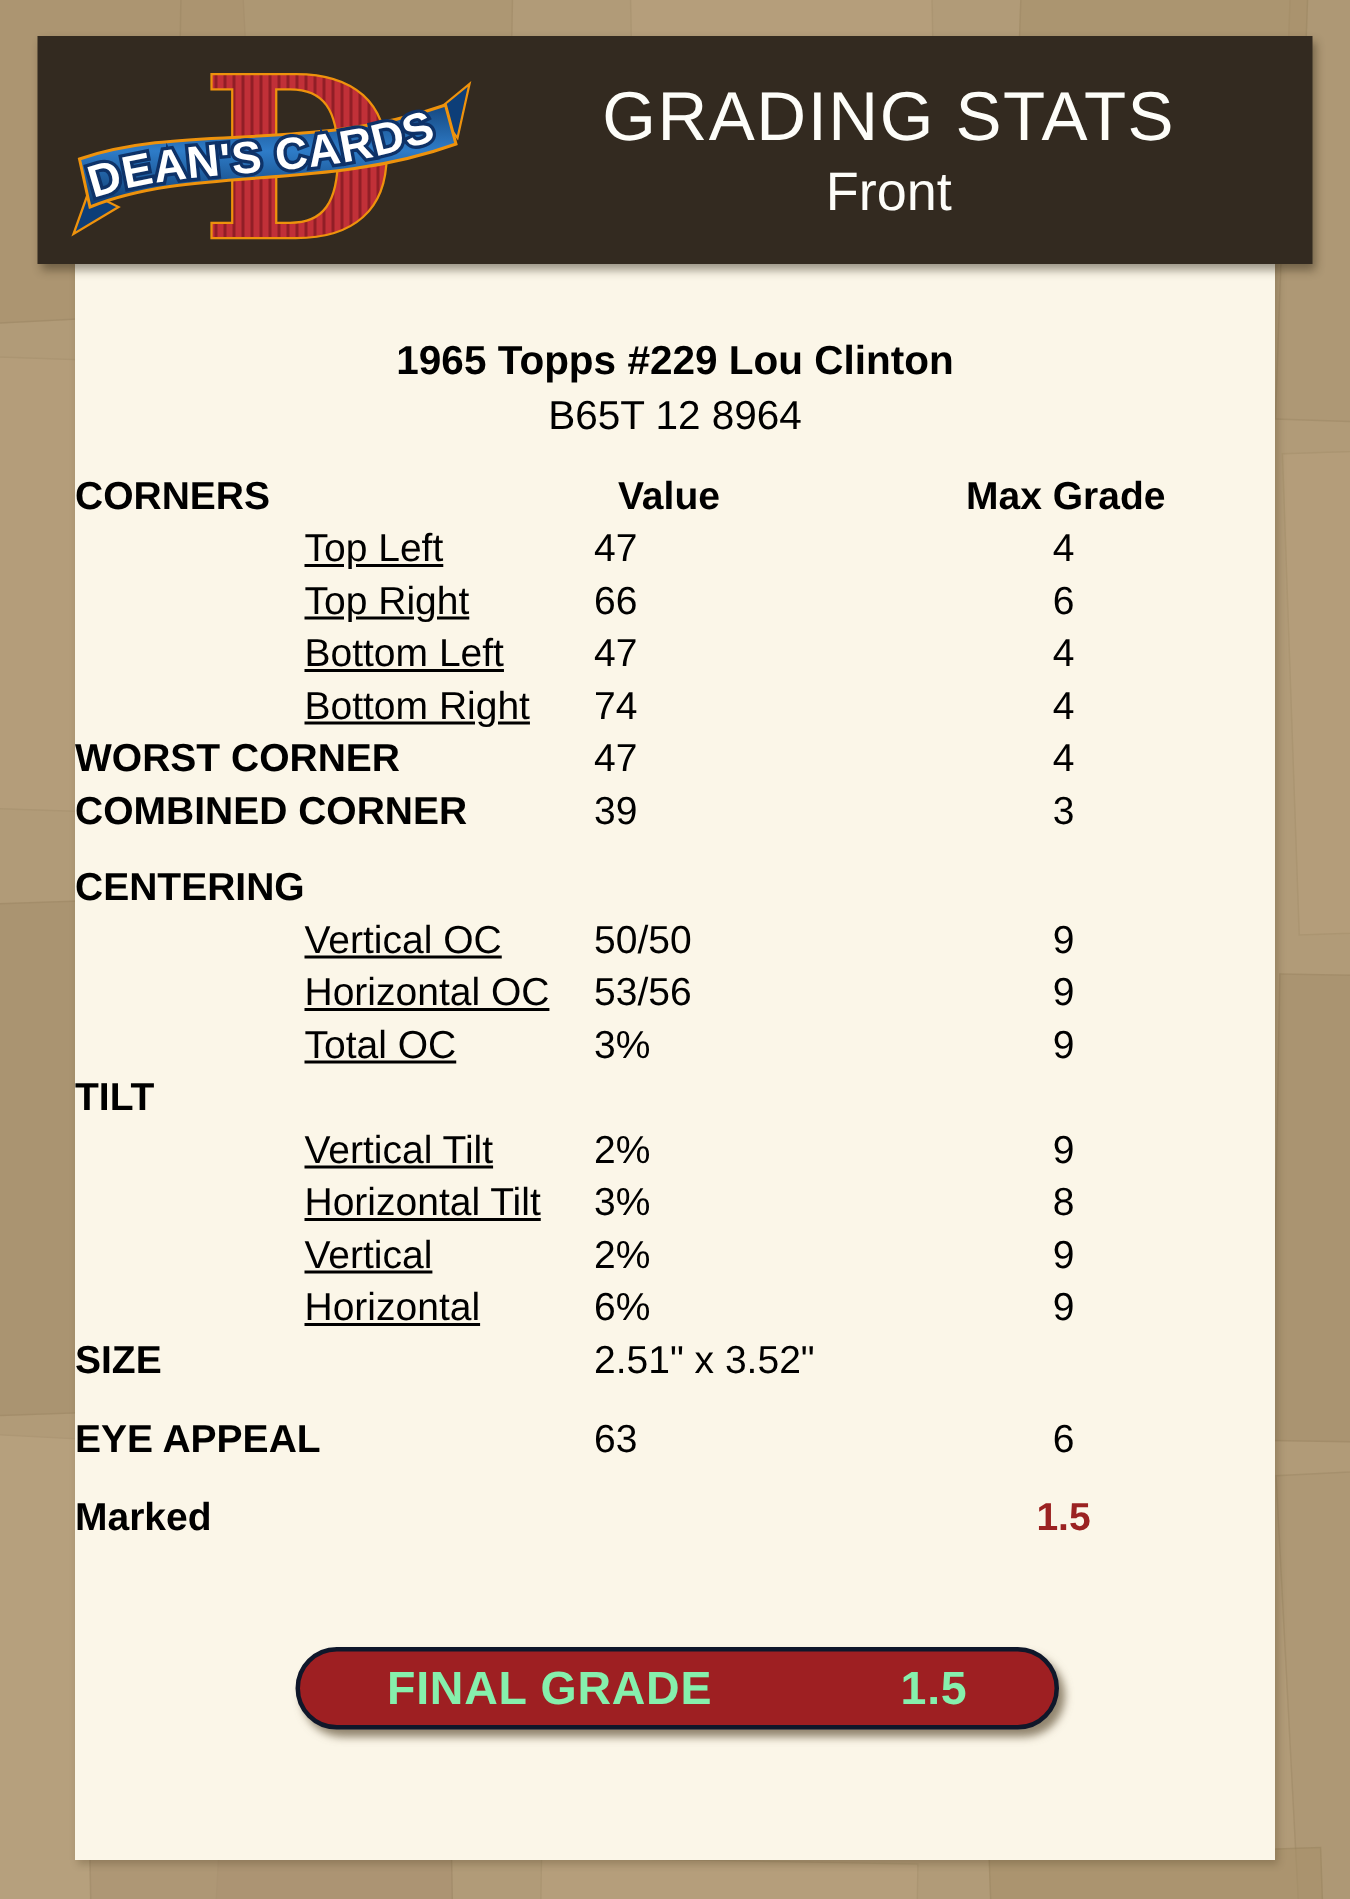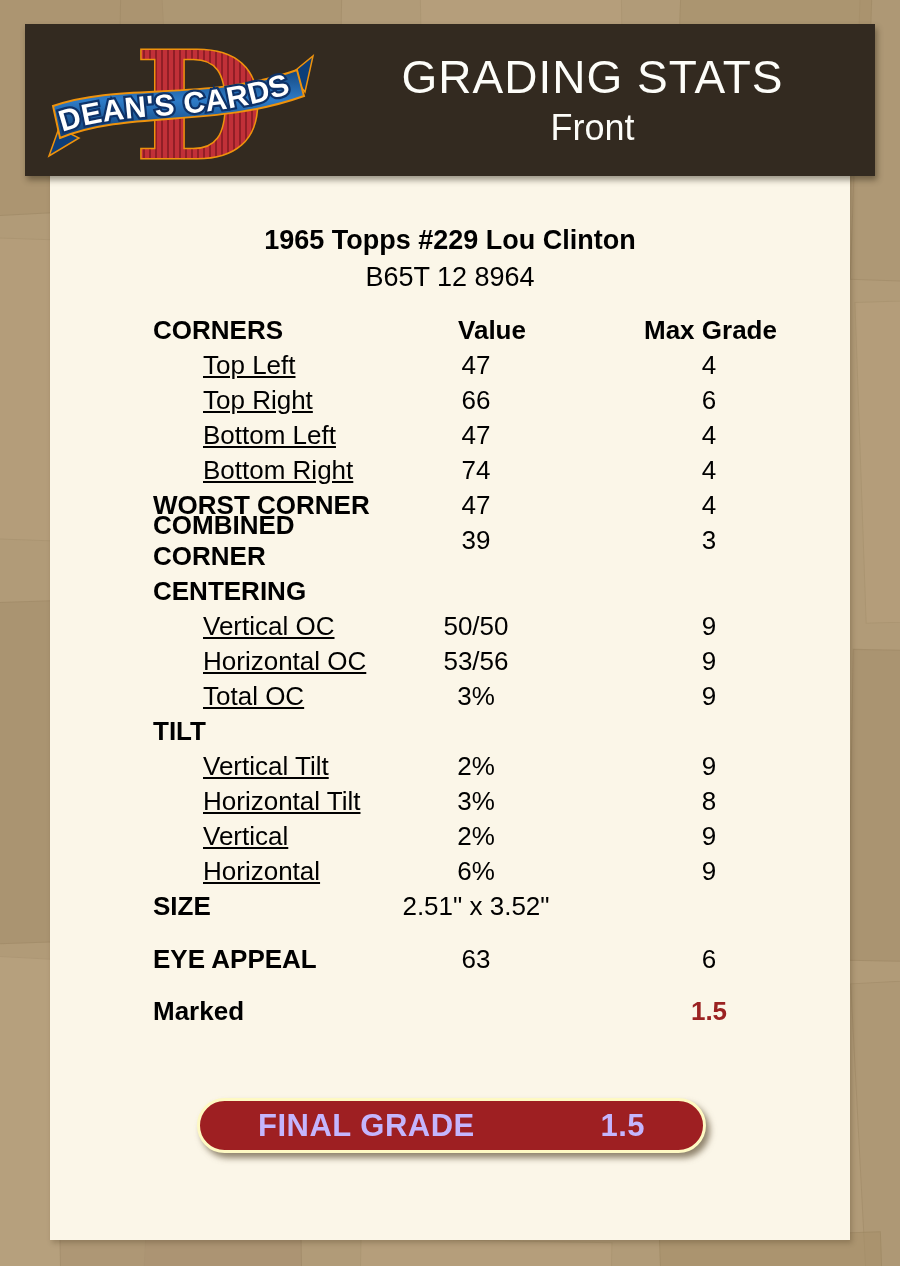--- a/index.html
+++ b/index.html
@@ -27,38 +27,38 @@
     display:flex;flex-direction:column;justify-content:center;align-items:center;color:#FDFDF9;}
   .title-main{font-size:46px;letter-spacing:1px;line-height:56px;}
   .title-sub{font-size:36px;line-height:46px;}
   
   .cardid{position:absolute;z-index:3;left:50px;top:205px;width:800px;text-align:center;}
   .cardid .name{font-size:27px;font-weight:bold;line-height:38px;margin-top:16px;}
   .cardid .code{font-size:27px;line-height:37px;}
   
   .stats{position:absolute;z-index:3;left:0;top:143px;width:800px;}
   .trow{display:flex;align-items:center;height:35px;font-size:26px;}
-  .cell.label{flex:1;padding-left:103px;}
+  .cell.label{flex:1;}
   .trow.item .cell.label{padding-left:153px;text-decoration:underline;}
-  .cell.val{width:160px;text-align:center;white-space:nowrap;}
+  .cell.val{width:160px;text-align:left;white-space:nowrap;}
   .cell.grade{width:130px;margin-left:88px;margin-right:76px;text-align:center;white-space:nowrap;}
   .trow.head .cell.label,.trow.head .cell.val,.trow.head .cell.grade{font-weight:bold;}
   .trow.head .cell.val{transform:translateX(16px);}
   .trow.section .cell.label{font-weight:bold;}
   .gap16{height:16px;}
   .gap18{height:18px;}
   .gap17{height:17px;}
   .red-grade{color:#9B2222;font-weight:bold;}
   
   .final{
     position:absolute;z-index:3;left:197px;top:1098px;width:509px;height:55px;
-    box-sizing:border-box;background:#9E1F22;border:3px solid #fef9c3;border-radius:28px;
+    box-sizing:border-box;background:#9E1F22;border:3px solid #0f172a;border-radius:28px;
     box-shadow:4px 5px 6px rgba(110,95,70,.75);
     display:flex;align-items:center;justify-content:space-between;
-    padding:0 58px;color:#c4b5fd;font-size:31px;font-weight:bold;letter-spacing:.5px;
+    padding:0 58px;color:#86efac;font-size:31px;font-weight:bold;letter-spacing:.5px;
   }
 </style>
 </head>
 <body>
 
 <div class="bgcard" style="left:-25px;top:-40px;width:190px;height:250px;background:#A8916D;transform:rotate(-3deg);opacity:.55;"></div>
 <div class="bgcard" style="left:-15px;top:240px;width:170px;height:300px;background:#B7A07D;transform:rotate(2deg);opacity:.5;"></div>
 <div class="bgcard" style="left:-30px;top:600px;width:180px;height:340px;background:#A58E6B;transform:rotate(-2deg);opacity:.5;"></div>
 <div class="bgcard" style="left:-10px;top:960px;width:160px;height:330px;background:#BCA583;transform:rotate(3deg);opacity:.5;"></div>
 <div class="bgcard" style="left:855px;top:-20px;width:120px;height:300px;background:#AD9673;transform:rotate(2deg);opacity:.55;"></div>

